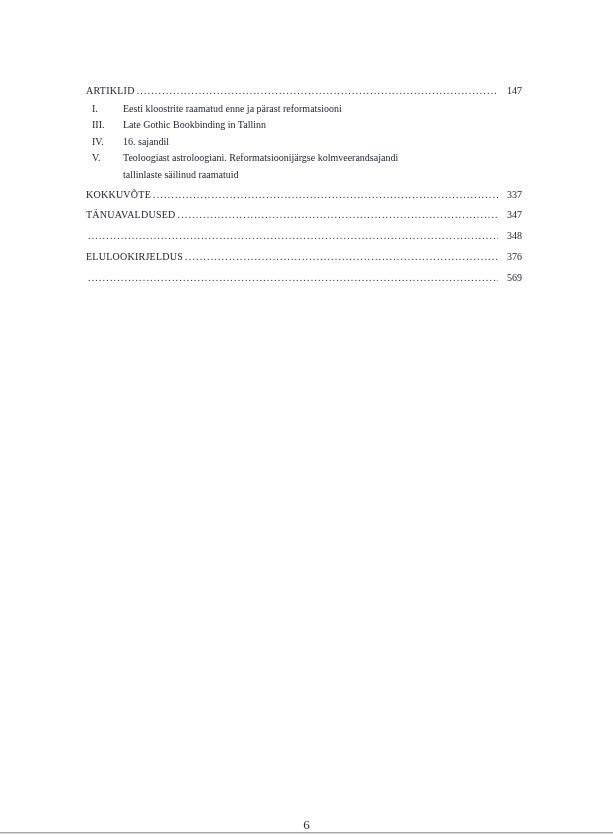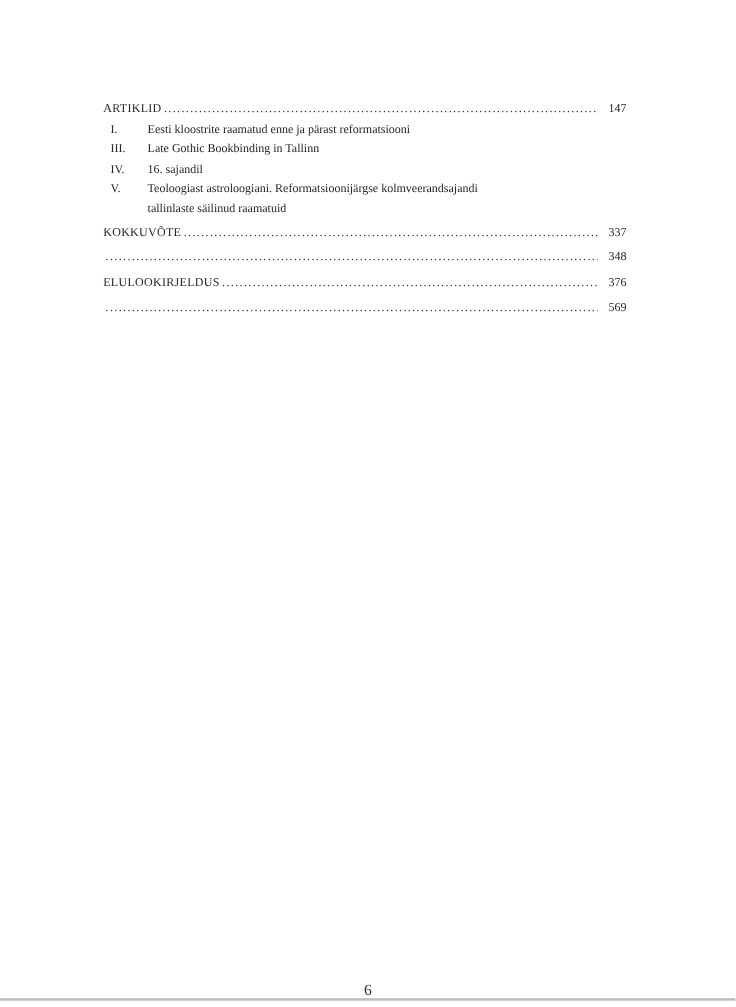--- a/index.html
+++ b/index.html
@@ -93,20 +93,25 @@
           <div class="art-line">Teoloogiast astroloogiani. Reformatsioonijärgse kolmveerandsajandi</div>
           <div class="art-line">tallinlaste säilinud raamatuid</div>
         </div>
       </div>
       <div class="row-main">
         <span class="lbl">KOKKUVÕTE</span>
         <span class="dots"></span>
         <span class="pg">337</span>
       </div>
       <div class="row-main">
+        <span class="lbl">TÄNUAVALDUSED</span>
+        <span class="dots"></span>
+        <span class="pg">347</span>
+      </div>
+      <div class="row-main">
         <span class="dots"></span>
         <span class="pg">348</span>
       </div>
       <div class="row-main">
         <span class="lbl">ELULOOKIRJELDUS</span>
         <span class="dots"></span>
         <span class="pg">376</span>
       </div>
       <div class="row-main">
         <span class="dots"></span>

